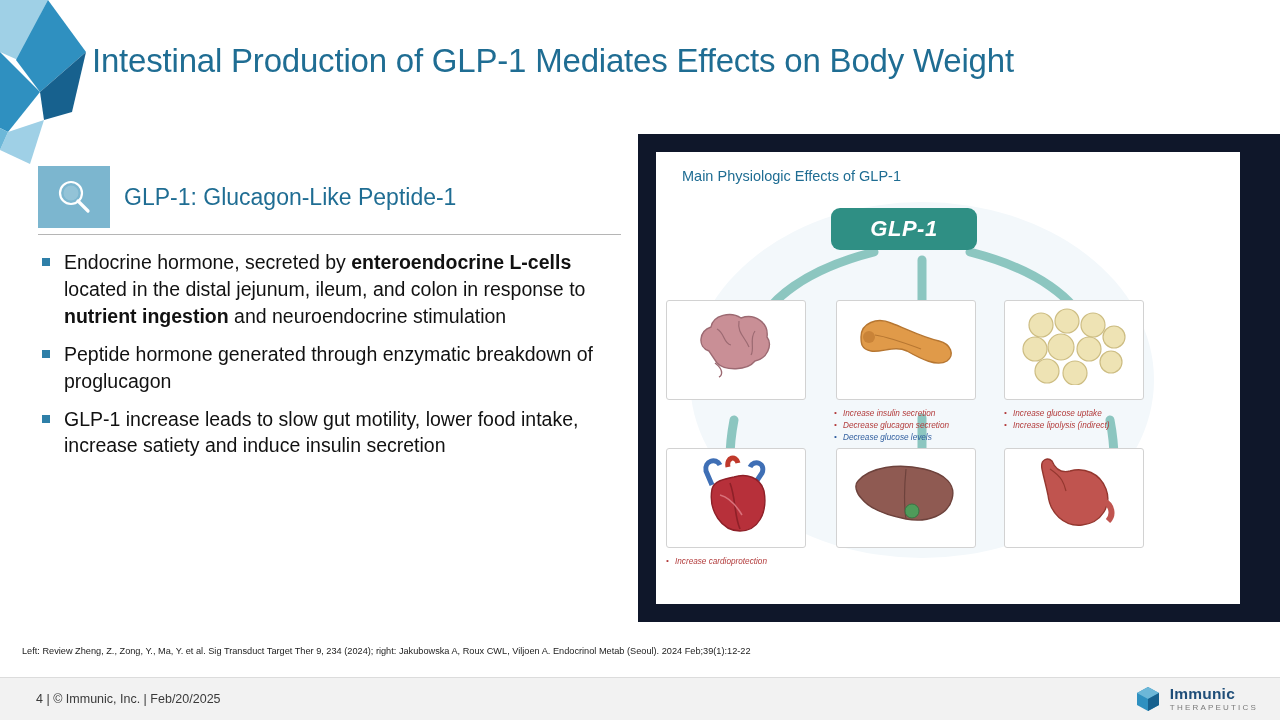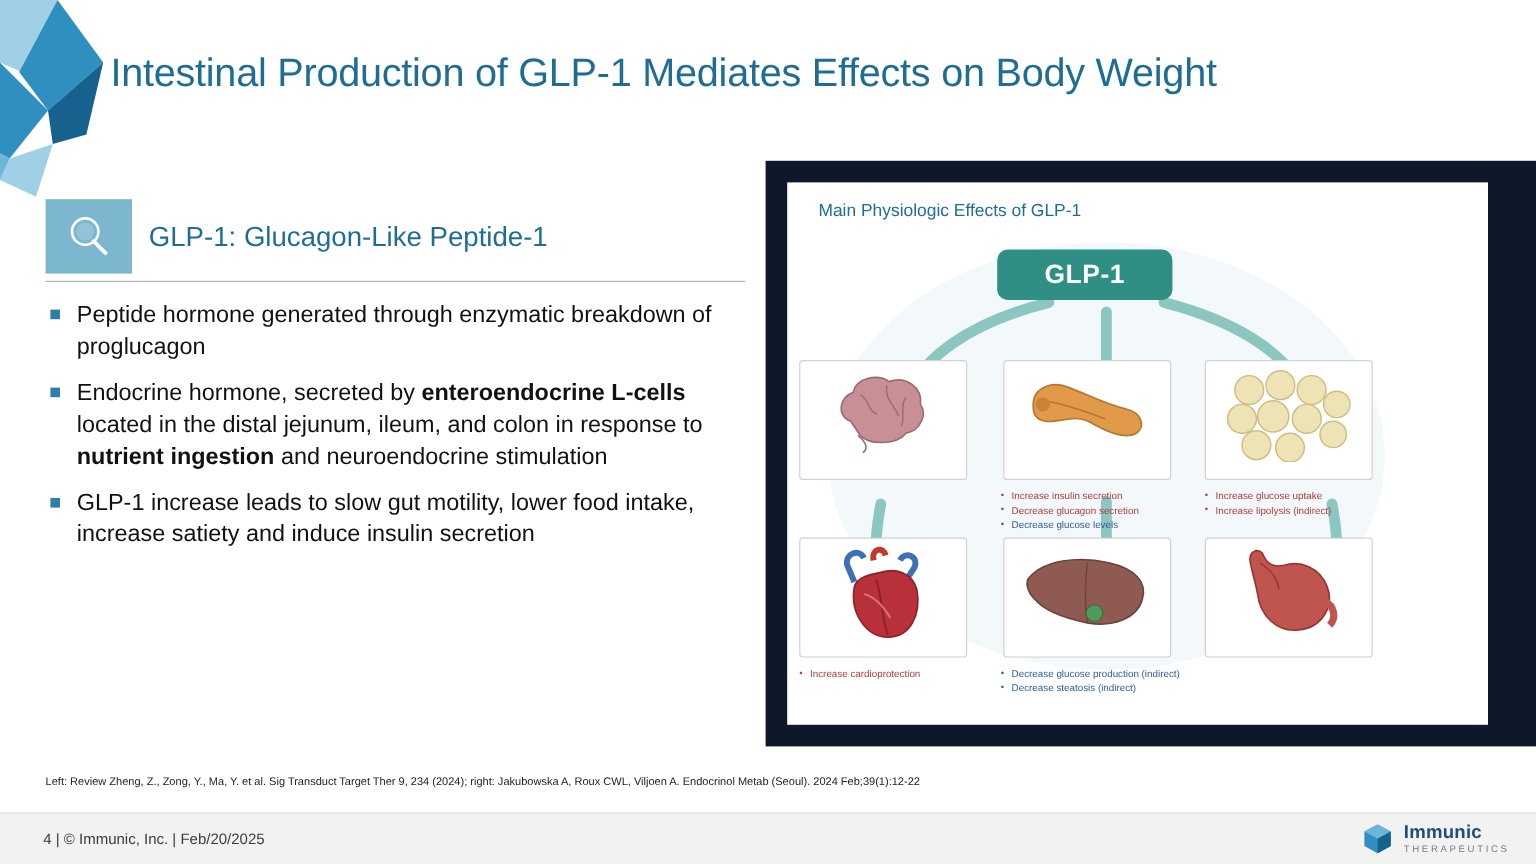--- a/index.html
+++ b/index.html
@@ -96,21 +96,21 @@
   }
   .fig-title {
     position: absolute;
     left: 26px; top: 16px;
     font-size: 14.5px;
     color: #1f6d93;
   }
   .fig-canvas {
     position: absolute;
     left: 0; top: 34px;
-    width: 584px; height: 418px;
+    width: 584px; height: 418px; font-style: italic;
   }
 
   .glp1-pill {
     position: absolute;
     left: 175px; top: 22px;
     width: 146px; height: 42px;
     background: #2f8f84;
     border-radius: 9px;
     color: #ffffff;
     font-size: 22px;
@@ -143,21 +143,21 @@
     font-size: 8px;
   }
   .cap-red { color: #b23b3b; }
   .cap-blue { color: #2f5d9e; }
 
   .arrow { position: absolute; }
 
   
   .source-note {
     position: absolute;
-    left: 38px; top: 646px;
+    left: 22px; top: 646px;
     width: 1100px;
     font-size: 9.2px;
     color: #222;
     line-height: 1.3;
   }
   .footer-bar {
     position: absolute;
     left: 0; bottom: 0;
     width: 1280px; height: 43px;
     background: #f2f2f2;
@@ -202,22 +202,22 @@
         <circle cx="20" cy="16" r="11" fill="none" stroke="#ffffff" stroke-width="2.2"></circle>
         <circle cx="20" cy="16" r="7.5" fill="#ffffff" opacity="0.18"></circle>
         <line x1="27" y1="24" x2="37" y2="34" stroke="#ffffff" stroke-width="3.2" stroke-linecap="round"></line>
       </svg>
     </div>
     <div class="sub-head-text">GLP-1: Glucagon-Like Peptide-1</div>
   </div>
   <div class="rule"></div>
 
   <ul class="bullets" id="bullet-list">
+      <li><span>Endocrine hormone, secreted by </span><b>enteroendocrine L-cells</b><span> located in the distal jejunum, ileum, and colon in response to </span><b>nutrient ingestion</b><span> and neuroendocrine stimulation</span></li>
       <li><span>Peptide hormone generated through enzymatic breakdown of proglucagon</span></li>
-      <li><span>Endocrine hormone, secreted by </span><b>enteroendocrine L-cells</b><span> located in the distal jejunum, ileum, and colon in response to </span><b>nutrient ingestion</b><span> and neuroendocrine stimulation</span></li>
       <li><span>GLP-1 increase leads to slow gut motility, lower food intake, increase satiety and induce insulin secretion</span></li>
     </ul>
 </div>
 
 <div class="fig-outer">
   <div class="fig-inner">
     <div class="fig-title">Main Physiologic Effects of GLP-1</div>
 
     <div class="fig-canvas">
 
@@ -302,24 +302,20 @@
           <div class="cap-red">Increase cardioprotection</div>
         </div>
 
       <div class="organ-card" style="left:180px; top:262px;">
         <svg width="112" height="76" viewBox="0 0 112 76">
           <path d="M8,26 C20,12 48,8 74,14 C96,19 106,30 102,44 C98,60 78,68 56,64 C36,60 20,54 12,44 C6,38 4,30 8,26 Z" fill="#8f5a52" stroke="#6d423c" stroke-width="1.4"></path>
           <path d="M56,14 C54,34 54,50 56,64" fill="none" stroke="#6d423c" stroke-width="1.2"></path>
           <circle cx="62" cy="56" r="7" fill="#4f9b5a" stroke="#3a7344" stroke-width="1"></circle>
         </svg>
       </div>
-      <div class="organ-caption" style="left:178px; top:370px;">
-          <div class="cap-blue">Decrease glucose production (indirect)</div>
-          <div class="cap-blue">Decrease steatosis (indirect)</div>
-        </div>
 
       <div class="organ-card" style="left:348px; top:262px;">
         <svg width="96" height="80" viewBox="0 0 96 80">
           <path d="M26,6 C22,2 14,4 16,14 C18,24 20,30 22,40 C24,58 38,72 56,70 C76,68 86,50 80,34 C74,18 58,12 44,16 C36,18 30,16 26,6 Z" fill="#c0544f" stroke="#94372f" stroke-width="1.4"></path>
           <path d="M24,14 C36,22 38,28 40,36" fill="none" stroke="#94372f" stroke-width="1.2"></path>
           <path d="M78,46 C86,50 88,60 82,66" fill="none" stroke="#c0544f" stroke-width="6"></path>
         </svg>
       </div>
 
     </div>

